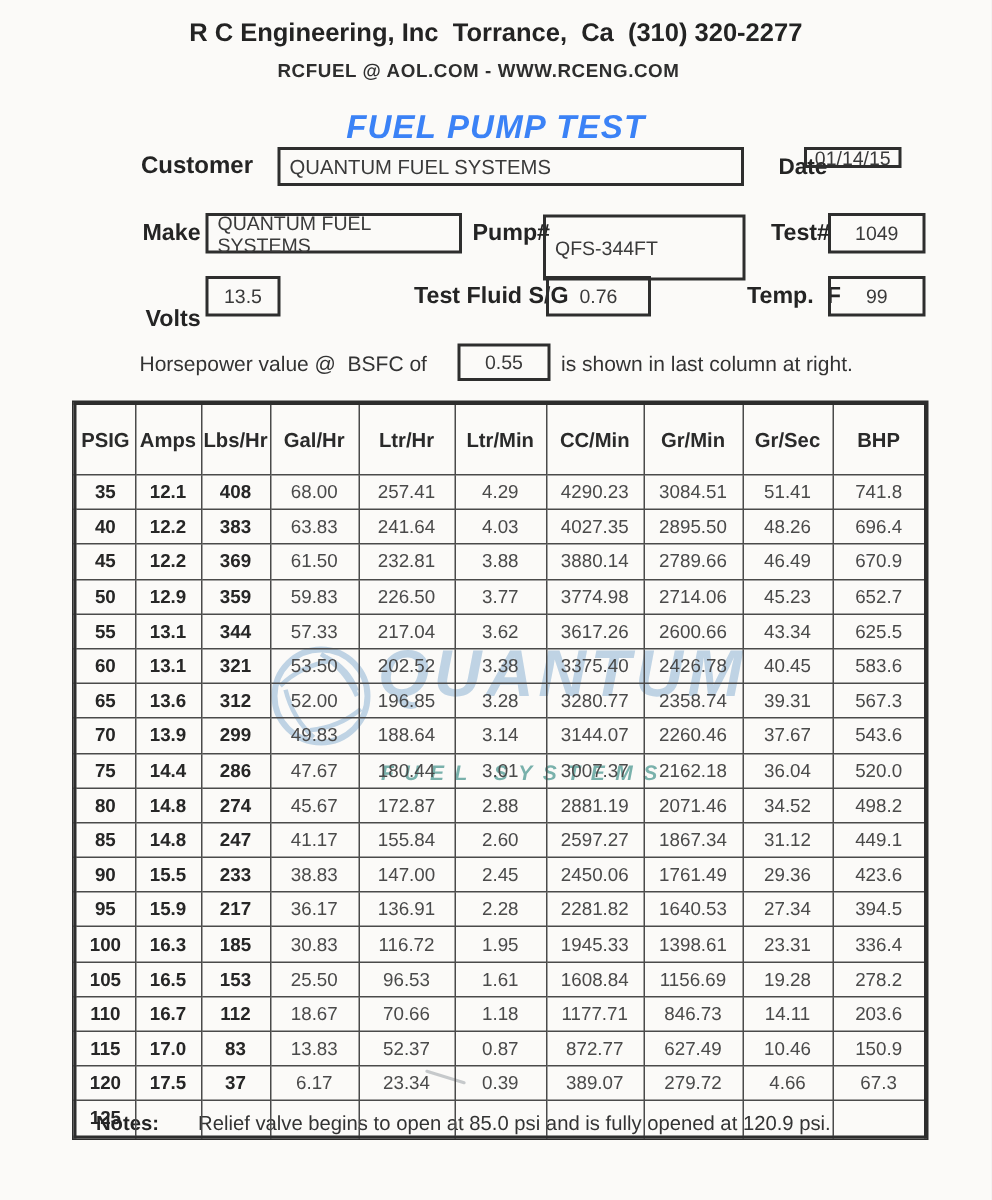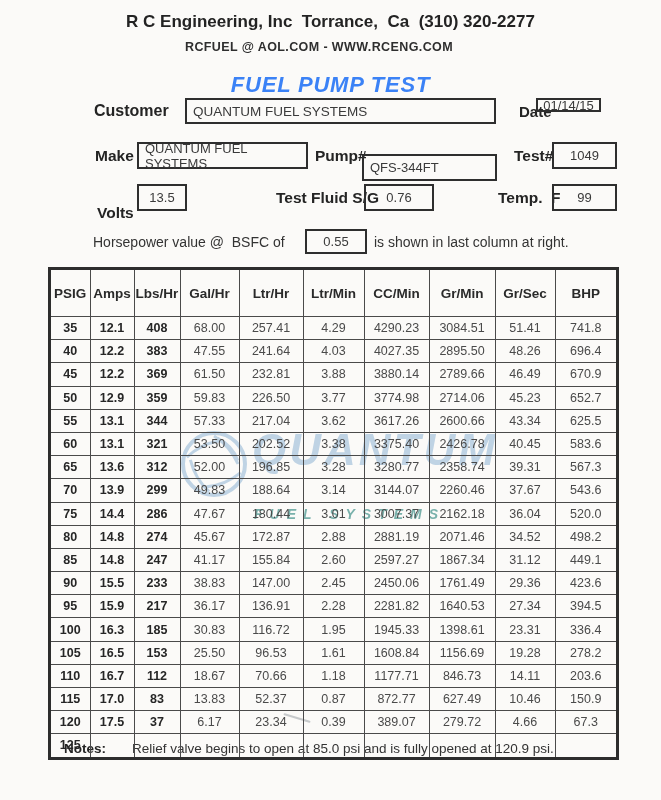--- a/index.html
+++ b/index.html
@@ -73,21 +73,21 @@
   <span class="lbl" style="left:519px;top:103px;font-size:15px;">Date</span>
   <div class="box center" style="left:536px;top:98px;width:65px;height:14px;">
     <span>01/14/15</span>
   </div>
 
   <span class="lbl" style="left:95px;top:147px;">Make</span>
   <div class="box left" style="left:137px;top:142px;width:171px;height:27px;">
     <span>QUANTUM FUEL SYSTEMS</span>
   </div>
   <span class="lbl" style="left:315px;top:147px;">Pump#</span>
-  <div class="box left" style="left:362px;top:154px;width:135px;height:27px;">
+  <div class="box left" style="left:362px;top:143px;width:135px;height:44px;">
     <span>QFS-344FT</span>
   </div>
   <span class="lbl" style="left:514px;top:147px;">Test#</span>
   <div class="box center" style="left:552px;top:142px;width:65px;height:27px;">
     <span>1049</span>
   </div>
 
   <span class="lbl" style="left:97px;top:204px;">Volts</span>
   <div class="box center" style="left:137px;top:184px;width:50px;height:27px;">
     <span>13.5</span>
@@ -163,21 +163,21 @@
           <td>4.29</td>
           <td>4290.23</td>
           <td>3084.51</td>
           <td>51.41</td>
           <td>741.8</td>
         </tr>
         <tr>
           <td class="b">40</td>
           <td class="b">12.2</td>
           <td class="b">383</td>
-          <td>47.55</td>
+          <td>63.83</td>
           <td>241.64</td>
           <td>4.03</td>
           <td>4027.35</td>
           <td>2895.50</td>
           <td>48.26</td>
           <td>696.4</td>
         </tr>
         <tr>
           <td class="b">45</td>
           <td class="b">12.2</td>

